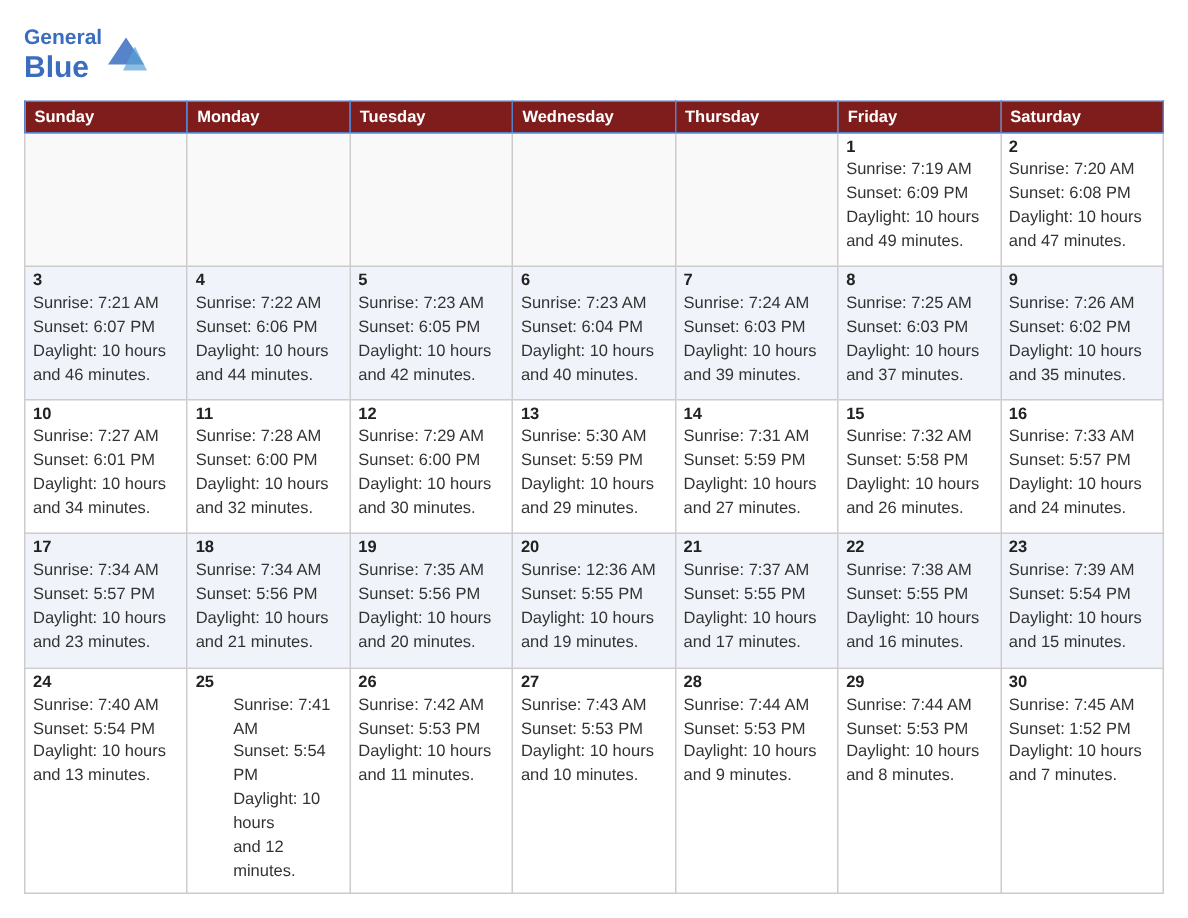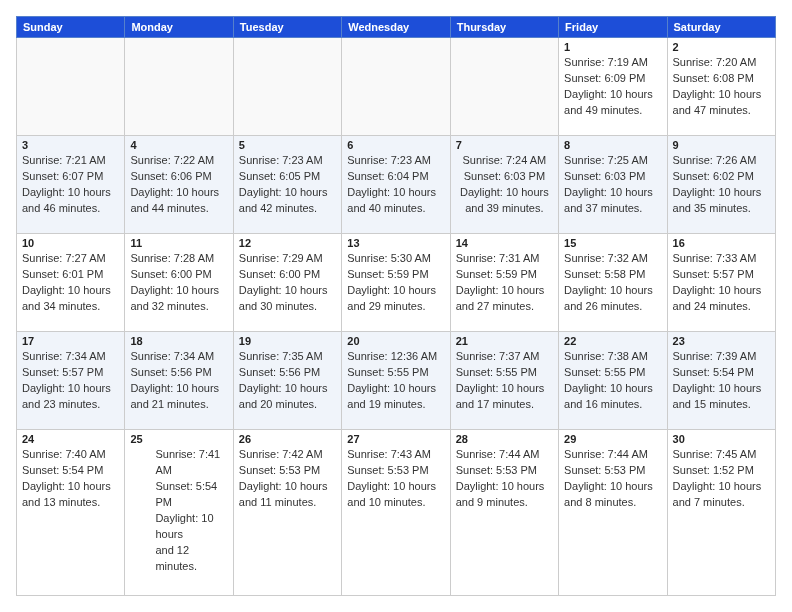--- a/index.html
+++ b/index.html
@@ -41,21 +41,21 @@
       color: #444;
     }
     .calendar {
       flex: 1;
       border: 1px solid #ccc;
       border-collapse: collapse;
       width: 100%;
       table-layout: fixed;
     }
     .calendar th {
-      background: #1d4ed8;
+      background: #7f1d1d;
       color: #fff;
       font-size: 11px;
       font-weight: bold;
       padding: 4px 6px;
       text-align: left;
       border: 1px solid #5580cc;
     }
     .calendar td {
       border: 1px solid #ccc;
       vertical-align: top;
@@ -98,20 +98,38 @@
       color: #3a6dbf;
     }
     .logo-svg {
       margin-left: 2px;
     }
   </style>
 </head>
 <body>
 
 <div class="page">
+  <div class="header">
+    <div class="logo">
+      <div class="logo-wrapper">
+        <div>
+          <span class="logo-general">General</span><br>
+          <span class="logo-blue">Blue</span>
+        </div>
+        <svg class="logo-svg" width="28" height="28" viewBox="0 0 28 28">
+          <polygon points="14,2 26,20 2,20" fill="#3a6dbf" opacity="0.85"></polygon>
+          <polygon points="20,8 28,24 12,24" fill="#5a9fd4" opacity="0.7"></polygon>
+        </svg>
+      </div>
+    </div>
+    <div class="title-block">
+      <div class="month-title"></div>
+      <div class="subtitle"></div>
+    </div>
+  </div>
 
   <table class="calendar">
     <thead>
       <tr>
       <th>Sunday</th>
           <th>Monday</th>
           <th>Tuesday</th>
           <th>Wednesday</th>
           <th>Thursday</th>
           <th>Friday</th>
@@ -164,21 +182,21 @@
           </td>
           <td>
             <span class="day-num">6</span>
             <div class="day-info" style="white-space: pre-line;">Sunrise: 7:23 AM
 Sunset: 6:04 PM
 Daylight: 10 hours
 and 40 minutes.</div>
           </td>
           <td>
             <span class="day-num">7</span>
-            <div class="day-info" style="white-space: pre-line; text-align: center;">Sunrise: 7:24 AM
+            <div class="day-info" style="white-space: pre-line;">Sunrise: 7:24 AM
 Sunset: 6:03 PM
 Daylight: 10 hours
 and 39 minutes.</div>
           </td>
           <td>
             <span class="day-num">8</span>
             <div class="day-info" style="white-space: pre-line;">Sunrise: 7:25 AM
 Sunset: 6:03 PM
 Daylight: 10 hours
 and 37 minutes.</div>

